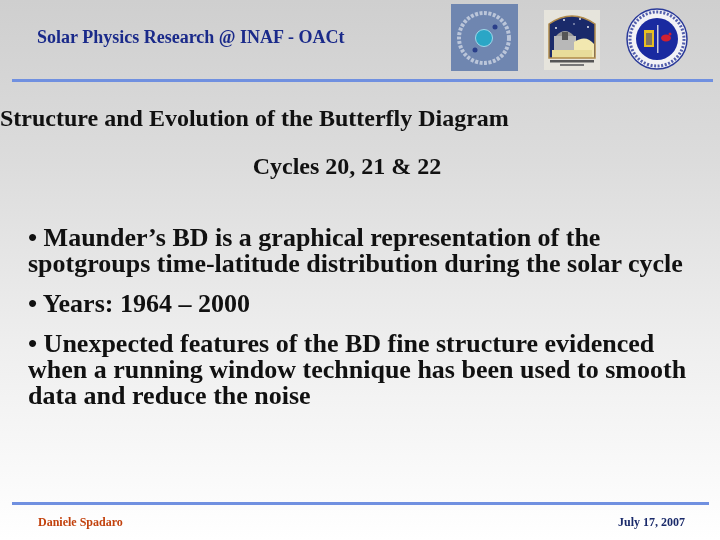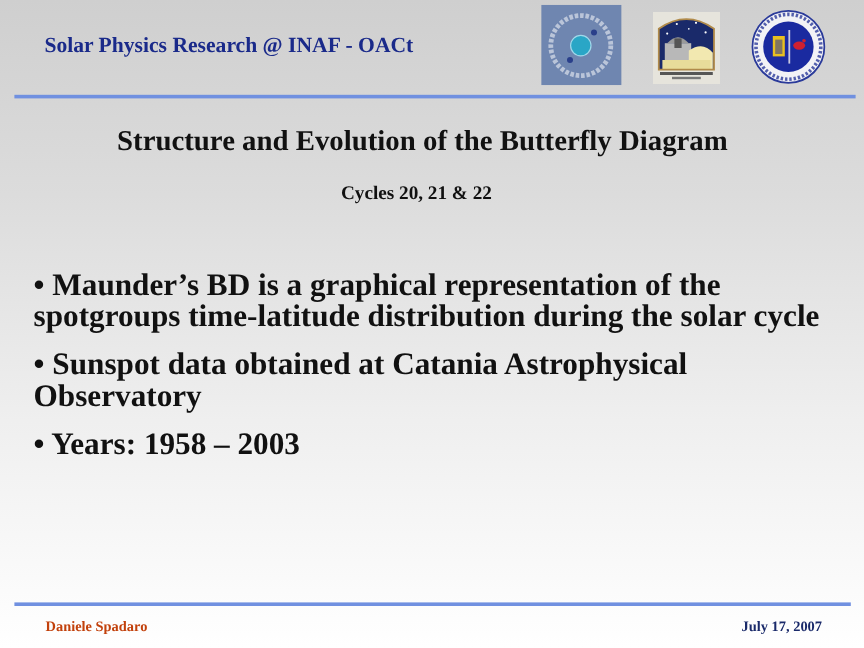--- a/index.html
+++ b/index.html
@@ -48,33 +48,32 @@
     background: #7090e0;
   }
   .rule-top { left: 12px; top: 79px; width: 701px; }
   .rule-bottom { left: 12px; top: 502px; width: 697px; }
 
   .main-title {
     position: absolute;
     left: 0;
     width: 704px;
     top: 105px;
-    text-align: center;
     font-size: 24px;
     font-weight: bold;
     color: #111;
     white-space: nowrap;
   }
   .sub-title {
     position: absolute;
     left: 0;
     width: 694px;
     top: 153px;
     text-align: center;
-    font-size: 16px;
+    font-size: 24px;
     font-weight: bold;
     color: #111;
     white-space: nowrap;
   }
   .bullets {
     position: absolute;
     left: 28px;
     top: 225px;
     width: 680px;
     margin: 0;
@@ -159,25 +158,25 @@
   <div class="main-title">Structure and Evolution of the Butterfly Diagram</div>
   <div class="sub-title">Cycles 20, 21 &amp; 22</div>
 
   <ul class="bullets">
     <li class="bullet">
       <span class="dot">•</span>
       <span>Maunder’s BD is a graphical representation of the spotgroups time-latitude distribution during the solar cycle</span>
     </li>
     <li class="bullet">
       <span class="dot">•</span>
-      <span>Sunspot data obtained at Catania Astrophysical Observatory</span>
+      <span>Years: 1964 – 2000</span>
     </li>
     <li class="bullet">
       <span class="dot">•</span>
-      <span>Years: 1958 – 2003</span>
+      <span>Unexpected features of the BD fine structure evidenced when a running window technique has been used to smooth data and reduce the noise</span>
     </li>
   </ul>
 
   <div class="rule rule-bottom"></div>
 
   <div class="footer-left">Daniele Spadaro</div>
   <div class="footer-right">July 17, 2007</div>
 
 </div>
 

